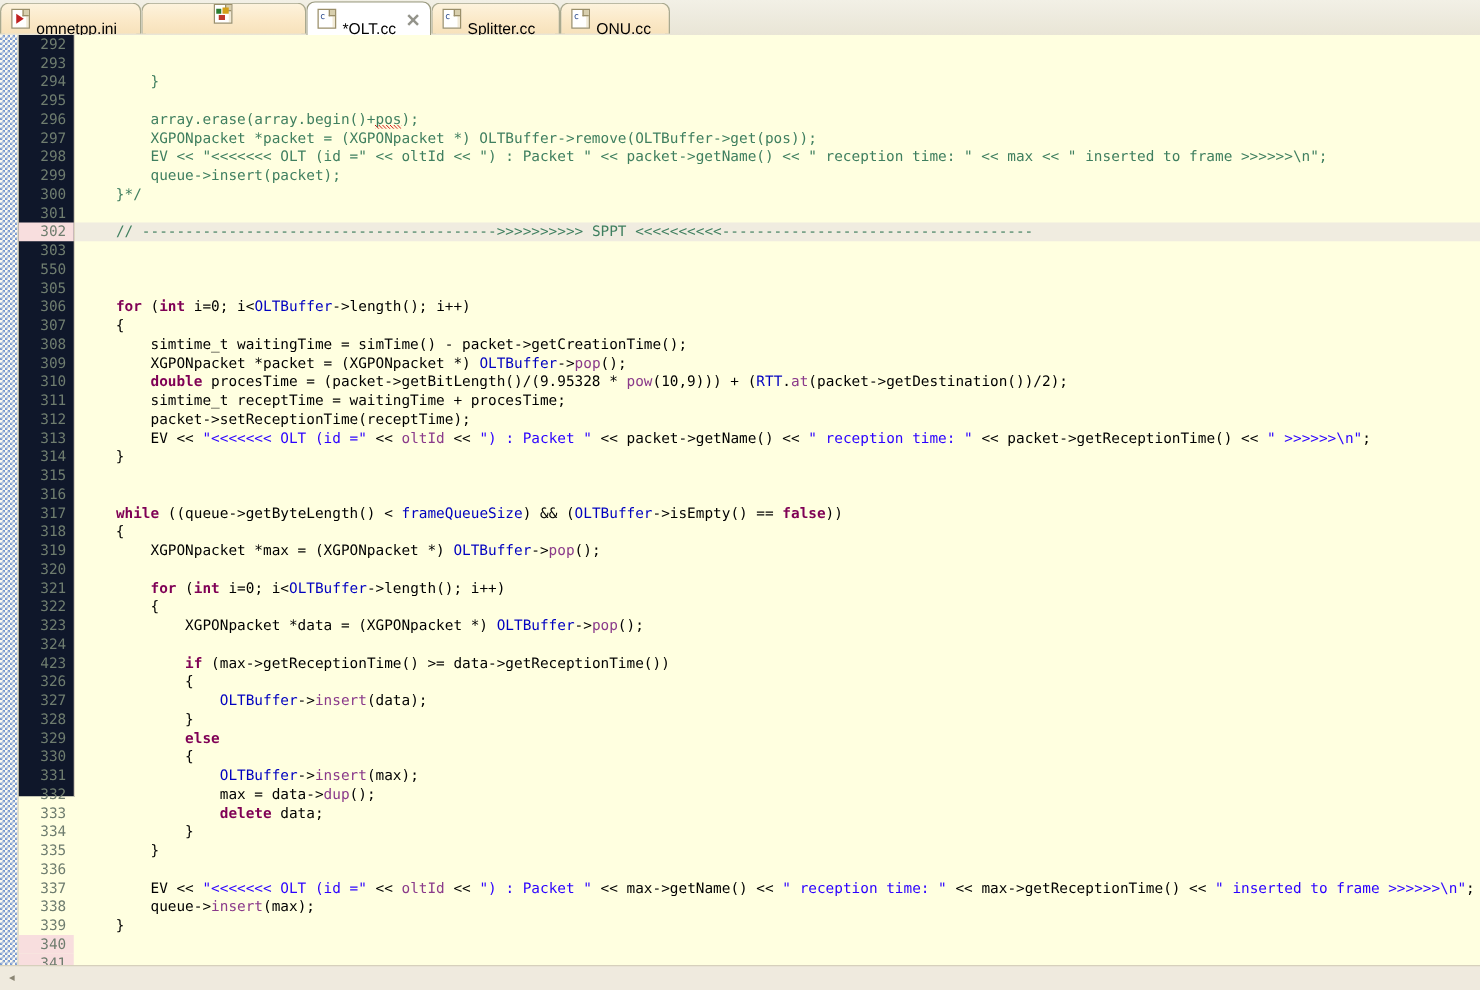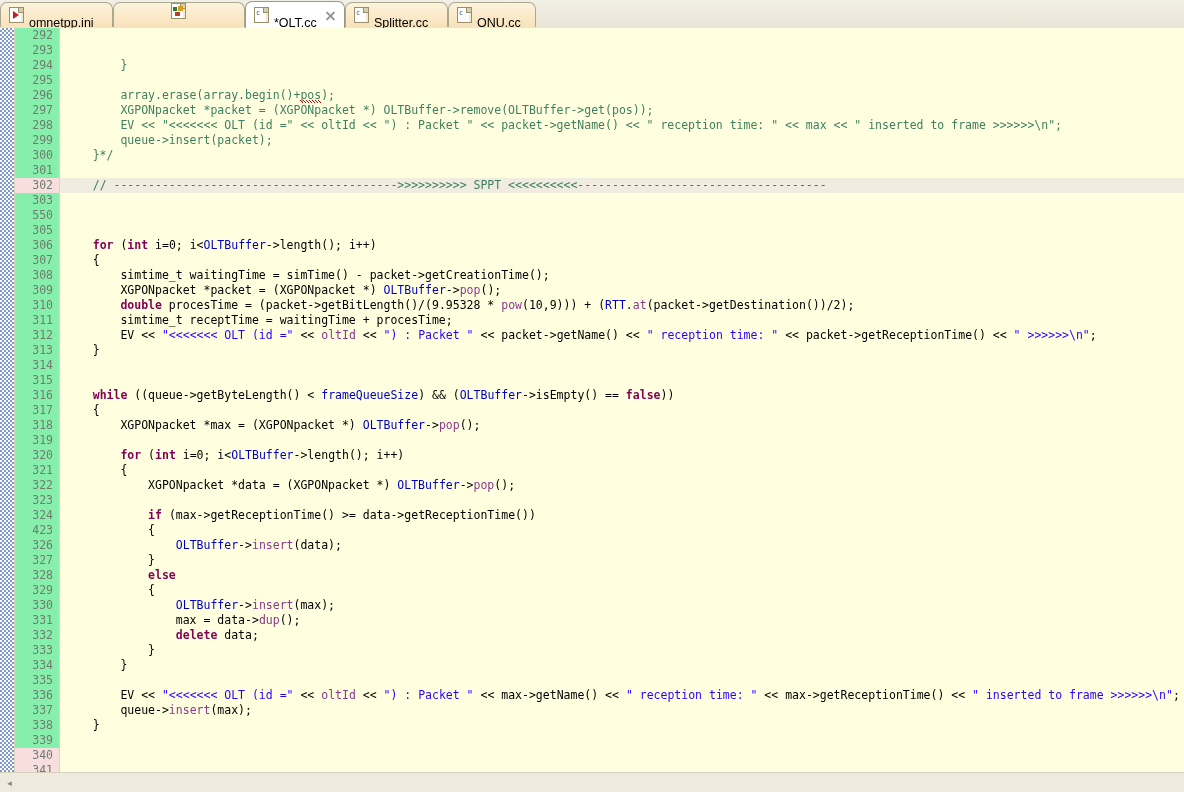--- a/index.html
+++ b/index.html
@@ -74,22 +74,22 @@
     position:absolute;left:0;top:0;width:14px;height:745px;
     background-color:#fdfaf0;
     background-image:
       linear-gradient(45deg,#7a9ad0 25%,transparent 25%,transparent 75%,#7a9ad0 75%),
       linear-gradient(45deg,#7a9ad0 25%,transparent 25%,transparent 75%,#7a9ad0 75%);
     background-size:4px 4px;
     background-position:0 0,2px 2px;
     border-right:1px solid #d9d3bb;
   }
   #gutter{
-    position:absolute;left:15px;top:0;width:44px;height:745px;
-    background:#86efac;
+    position:absolute;left:15px;top:0;width:44px;height:609px;
+    background:#0f172a;
     border-right:1px solid #ddd6c0;
   }
   #codepane{
     position:absolute;left:60px;top:0;right:0;height:745px;
     overflow:hidden;
   }
   .ln{
     height:15px;line-height:15px;
     font-family:"DejaVu Sans Mono",monospace;font-size:11.5px;
     white-space:pre;
@@ -253,20 +253,21 @@
       <div class="ln hl">    <span class="c">// -----------------------------------------&gt;&gt;&gt;&gt;&gt;&gt;&gt;&gt;&gt;&gt; SPPT &lt;&lt;&lt;&lt;&lt;&lt;&lt;&lt;&lt;&lt;------------------------------------</span></div>
       <div class="ln">&nbsp;</div>
       <div class="ln">&nbsp;</div>
       <div class="ln">&nbsp;</div>
       <div class="ln">    <span class="kw">for</span> (<span class="kw">int</span> i=0; i&lt;<span class="fl">OLTBuffer</span>-&gt;length(); i++)</div>
       <div class="ln">    {</div>
       <div class="ln">        simtime_t waitingTime = simTime() - packet-&gt;getCreationTime();</div>
       <div class="ln">        XGPONpacket *packet = (XGPONpacket *) <span class="fl">OLTBuffer</span>-&gt;<span class="fn">pop</span>();</div>
       <div class="ln">        <span class="kw">double</span> procesTime = (packet-&gt;getBitLength()/(9.95328 * <span class="fn">pow</span>(10,9))) + (<span class="fl">RTT</span>.<span class="fn">at</span>(packet-&gt;getDestination())/2);</div>
       <div class="ln">        simtime_t receptTime = waitingTime + procesTime;</div>
+      <div class="ln">        packet-&gt;setReceptionTime(receptTime);</div>
       <div class="ln">        EV &lt;&lt; <span class="st">"&lt;&lt;&lt;&lt;&lt;&lt;&lt; OLT (id ="</span> &lt;&lt; <span class="fn">oltId</span> &lt;&lt; <span class="st">") : Packet "</span> &lt;&lt; packet-&gt;getName() &lt;&lt; <span class="st">" reception time: "</span> &lt;&lt; packet-&gt;getReceptionTime() &lt;&lt; <span class="st">" &gt;&gt;&gt;&gt;&gt;&gt;\n"</span>;</div>
       <div class="ln">    }</div>
       <div class="ln">&nbsp;</div>
       <div class="ln">&nbsp;</div>
       <div class="ln">    <span class="kw">while</span> ((queue-&gt;getByteLength() &lt; <span class="fl">frameQueueSize</span>) &amp;&amp; (<span class="fl">OLTBuffer</span>-&gt;isEmpty() == <span class="kw">false</span>))</div>
       <div class="ln">    {</div>
       <div class="ln">        XGPONpacket *max = (XGPONpacket *) <span class="fl">OLTBuffer</span>-&gt;<span class="fn">pop</span>();</div>
       <div class="ln">&nbsp;</div>
       <div class="ln">        <span class="kw">for</span> (<span class="kw">int</span> i=0; i&lt;<span class="fl">OLTBuffer</span>-&gt;length(); i++)</div>
       <div class="ln">        {</div>

